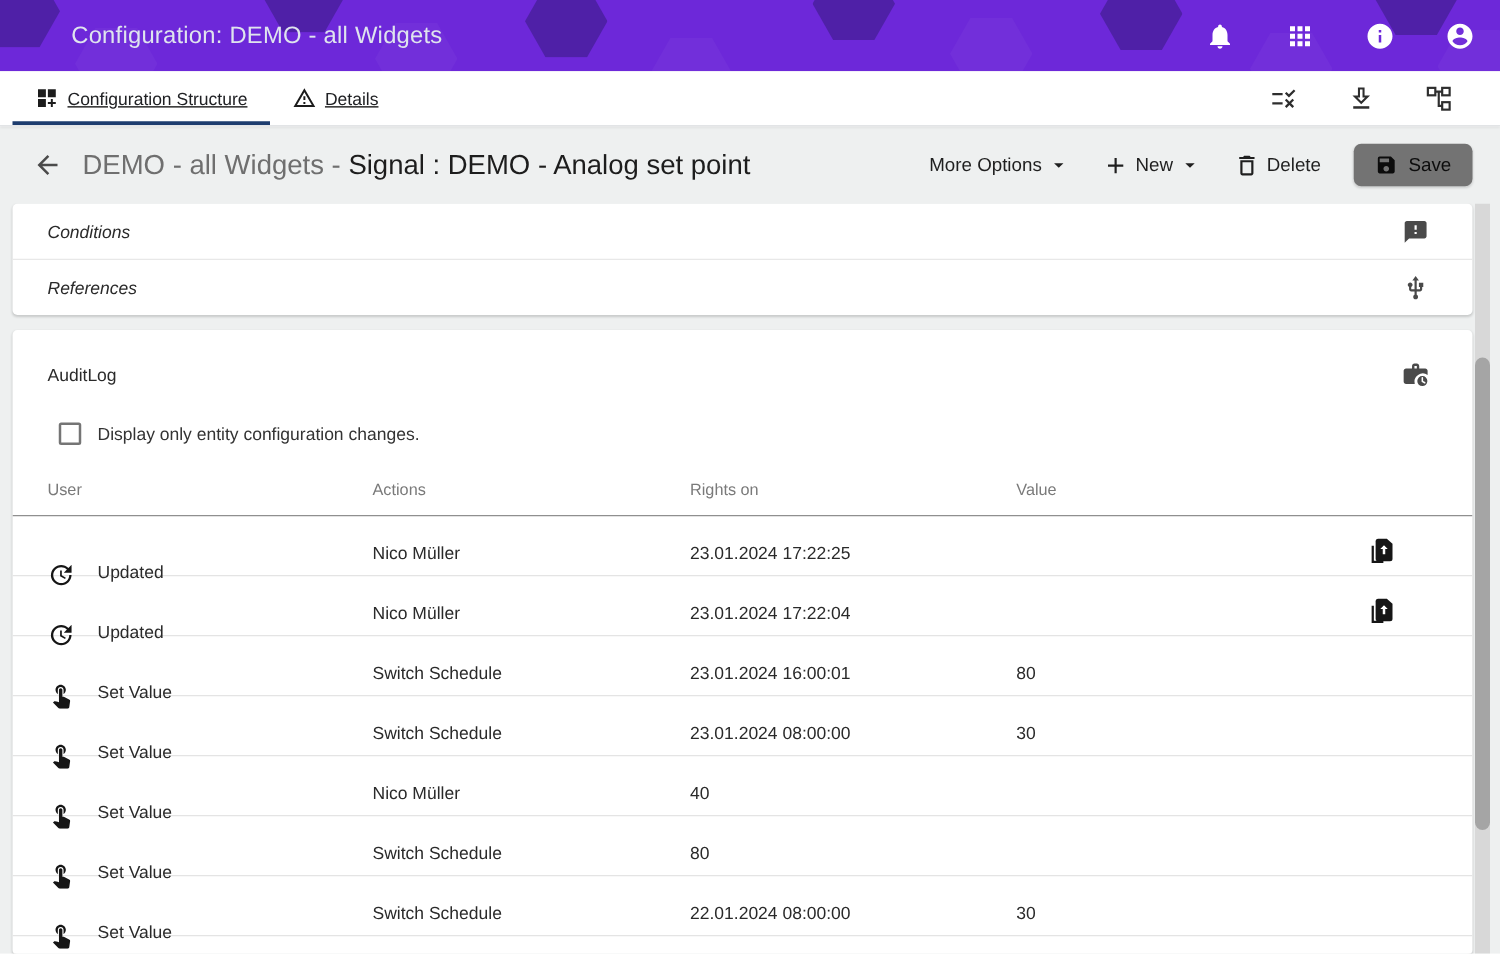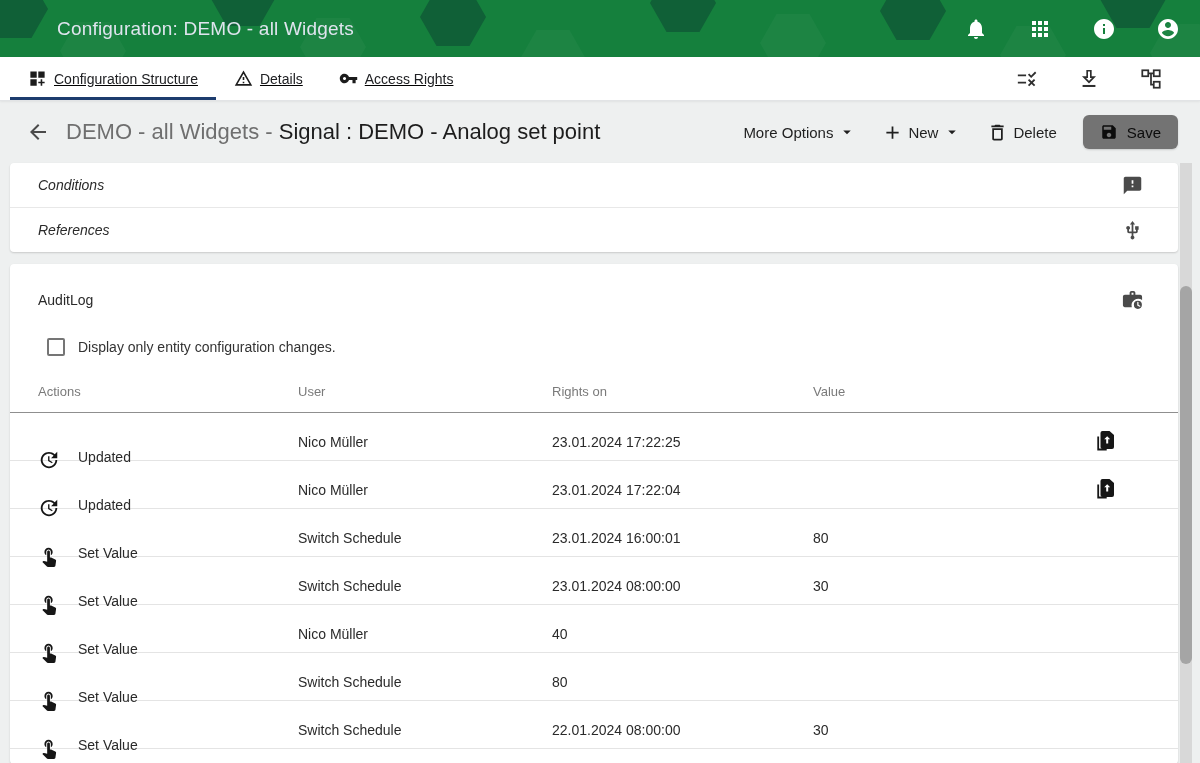--- a/index.html
+++ b/index.html
@@ -1,20 +1,20 @@
 <!DOCTYPE html>
 <html><head>
 <meta charset="utf-8">
 <style>
   * { margin:0; padding:0; box-sizing:border-box; }
   body { font-family:"Liberation Sans", sans-serif; }
   .screen { position:relative; width:1200px; height:763px; overflow:hidden; background:#eef0f0; }
 
   
-  .appbar { position:relative; height:57px; background:#15803d; display:flex; align-items:center; overflow:hidden; }
+  .appbar { position:relative; height:57px; background:#6d28d9; display:flex; align-items:center; overflow:hidden; }
   .hexes { position:absolute; inset:0; pointer-events:none; }
   .hexes span { position:absolute; width:66px; height:58px;
     clip-path:polygon(25% 0,75% 0,100% 50%,75% 100%,25% 100%,0 50%); }
   .hex-l { background:rgba(255,255,255,0.035); }
   .hex-d { background:rgba(5,15,40,0.28); }
   .appbar-title { position:relative; margin-left:57px; color:#dfe4ee; font-size:19px; letter-spacing:0.2px; }
   .appbar-actions { position:relative; margin-left:auto; display:flex; align-items:center; gap:24px; padding-right:12px; }
   .abtn { width:40px; height:40px; display:flex; align-items:center; justify-content:center; background:none; border:none; cursor:pointer; }
   .abtn svg { width:24px; height:24px; fill:#ffffff; }
 
@@ -127,26 +127,20 @@
           </svg>
         <span>Configuration Structure</span>
         <span class="underline"></span>
       </button>
       <button class="tab">
         <svg viewBox="0 0 24 24">
             <path d="M12 5.99L19.53 19H4.47L12 5.99M12 2L1 21h22L12 2zm1 14h-2v2h2v-2zm0-6h-2v4h2v-4z"></path>
           </svg>
         <span>Details</span>
       </button>
-      <button class="tab">
-        <svg viewBox="0 0 24 24">
-            <path d="M12.65 10C11.83 7.67 9.61 6 7 6c-3.31 0-6 2.69-6 6s2.69 6 6 6c2.61 0 4.83-1.67 5.65-4H17v4h4v-4h2v-4H12.65zM7 14c-1.1 0-2-.9-2-2s.9-2 2-2 2 .9 2 2-.9 2-2 2z"></path>
-          </svg>
-        <span>Access Rights</span>
-      </button>
     </div>
     <div class="tabbar-actions">
       <button class="tbtn">
         <svg viewBox="0 0 24 24">
             <path d="M16.54 11L13 7.46l1.41-1.41 2.12 2.12 4.24-4.24 1.41 1.41L16.54 11zM11 7H2v2h9V7zm10 6.41L19.59 12 17 14.59 14.41 12 13 13.41 15.59 16 13 18.59 14.41 20 17 17.41 19.59 20 21 18.59 18.41 16 21 13.41zM11 15H2v2h9v-2z"></path>
           </svg>
       </button>
       <button class="tbtn">
         <svg viewBox="0 0 24 24">
             <path d="M10 3h4v7h3.5L12 15.5 6.5 10H10V3z" fill="none" stroke="#2e2e2e" stroke-width="1.8"></path>
@@ -240,22 +234,22 @@
         </button>
       </div>
 
       <div class="filter-row">
         <span class="checkbox" role="checkbox" aria-checked="false"></span>
         <span class="lbl">Display only entity configuration changes.</span>
       </div>
 
       <div class="table">
         <div class="grid thead">
+          <span>User</span>
           <span>Actions</span>
-          <span>User</span>
           <span>Rights on</span>
           <span>Value</span>
           <span></span>
         </div>
 
         <div class="grid trow">
           <span class="cell-action">
               <span class="ricon">
                 <svg viewBox="0 0 24 24">
                   <path d="M21 10.12h-6.78l2.74-2.82c-2.73-2.7-7.15-2.8-9.88-.1-2.73 2.71-2.73 7.08 0 9.79s7.15 2.71 9.88 0C18.32 15.65 19 14.08 19 12.1h2c0 1.98-.88 4.55-2.64 6.29-3.51 3.48-9.21 3.48-12.72 0-3.5-3.47-3.53-9.11-.02-12.58 3.51-3.47 9.14-3.47 12.65 0L21 3v7.12zM12.5 8v4.25l3.5 2.08-.72 1.21L11 13V8h1.5z"></path>

